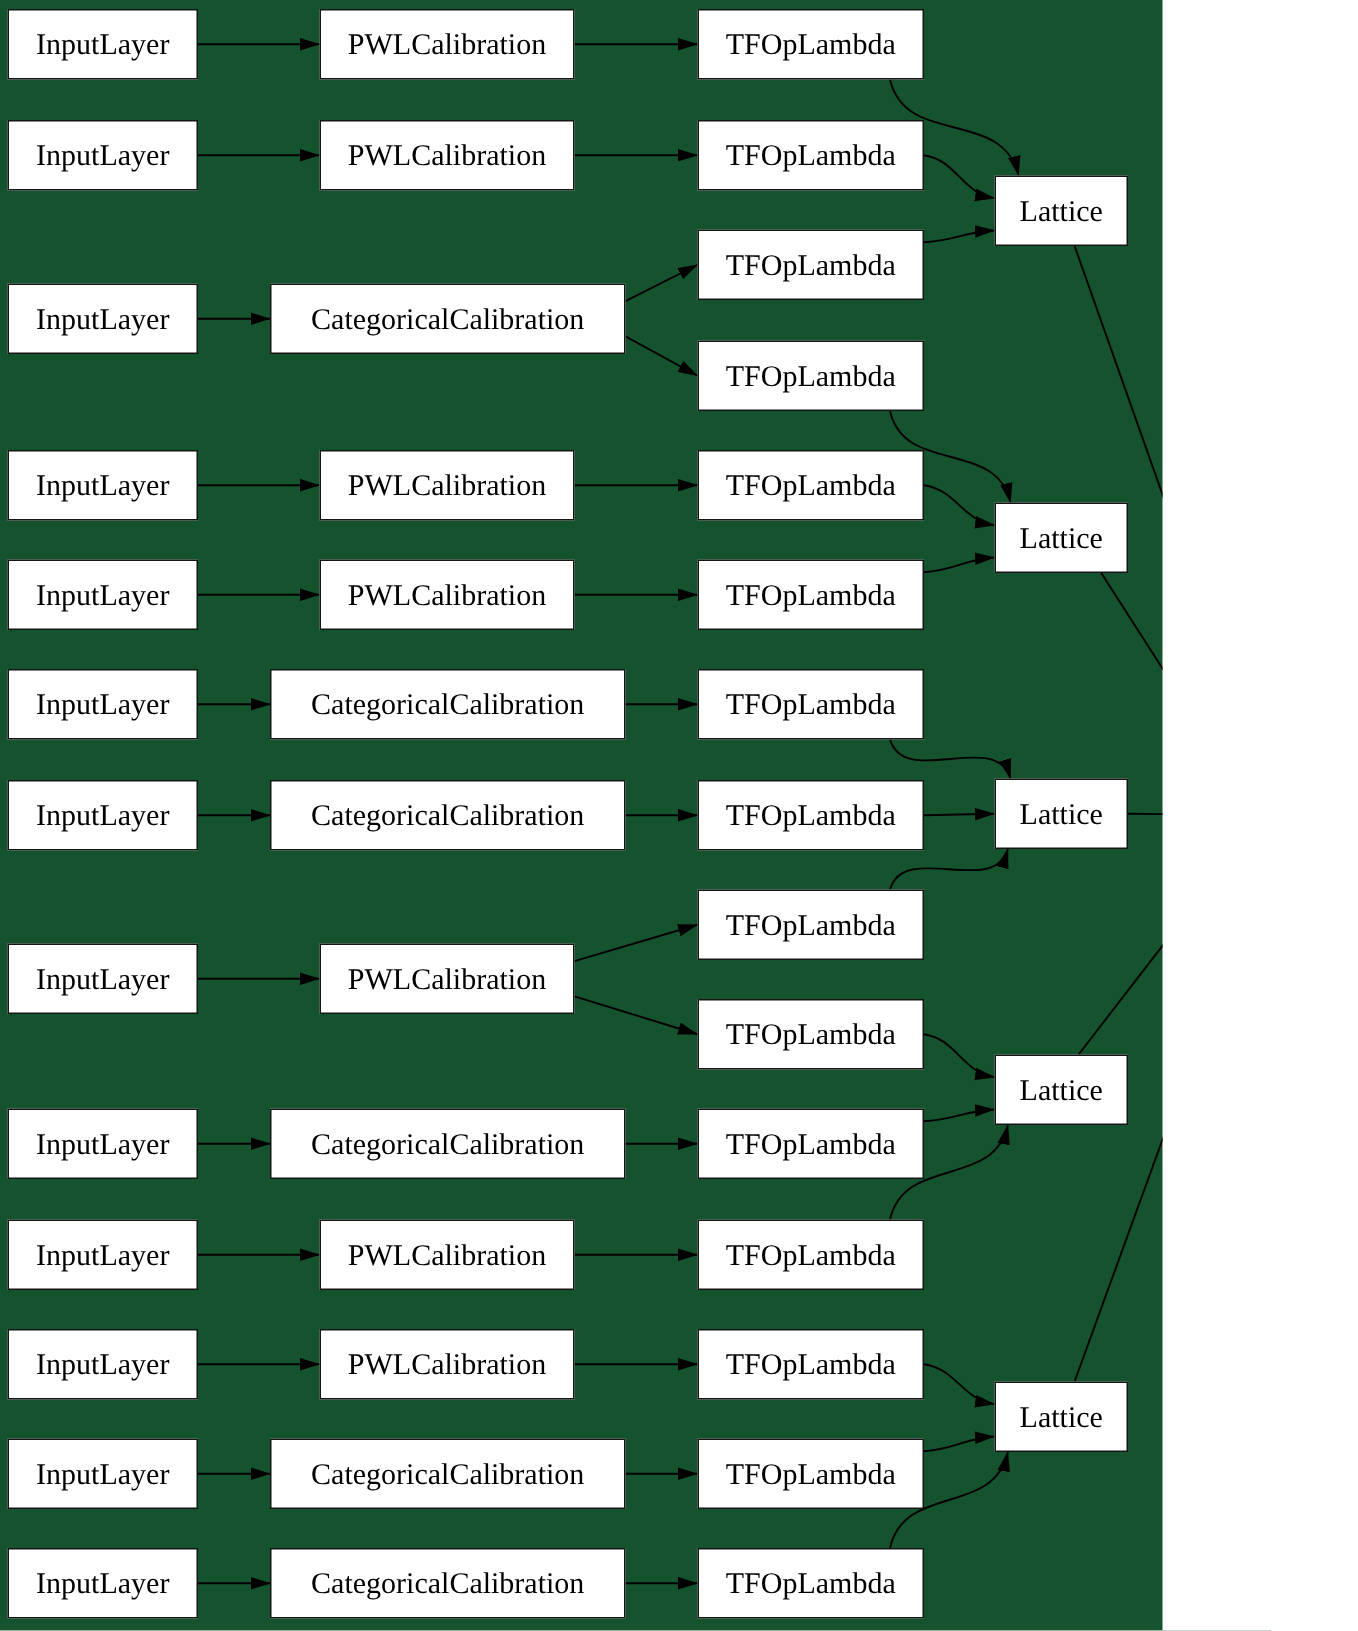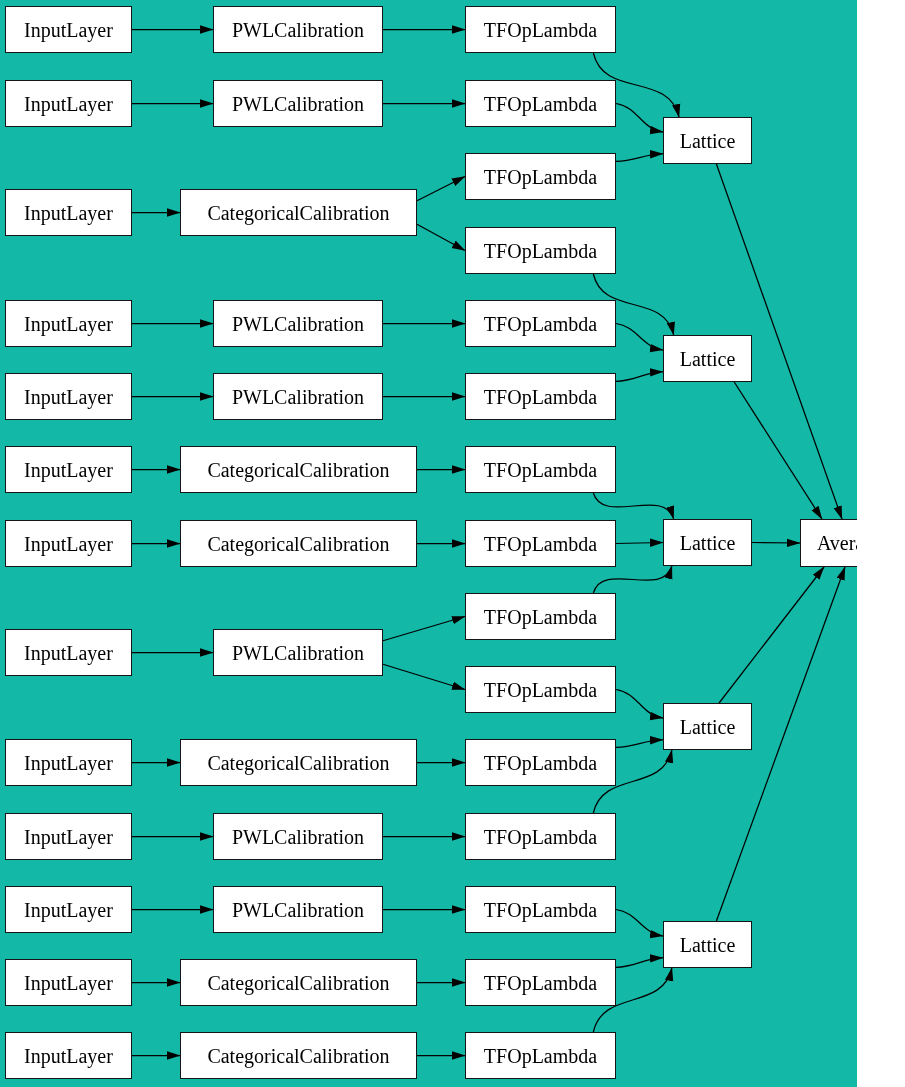--- a/index.html
+++ b/index.html
@@ -1,20 +1,20 @@
 <!DOCTYPE html>
 <html><head>
 <meta charset="utf-8">
 <style>
   html, body { margin: 0; padding: 0; background: #ffffff; }
   #diagram {
     position: relative;
-    width: 857px;
+    width: 775px;
     height: 1087px;
-    background: #14b8a6;
+    background: #14532d;
     font-family: "Liberation Serif", "DejaVu Serif", serif;
     overflow: hidden;
   }
   #edges-svg {
     position: absolute;
     left: 0; top: 0;
     width: 905px; height: 1087px;
     pointer-events: none;
   }
   .node {

